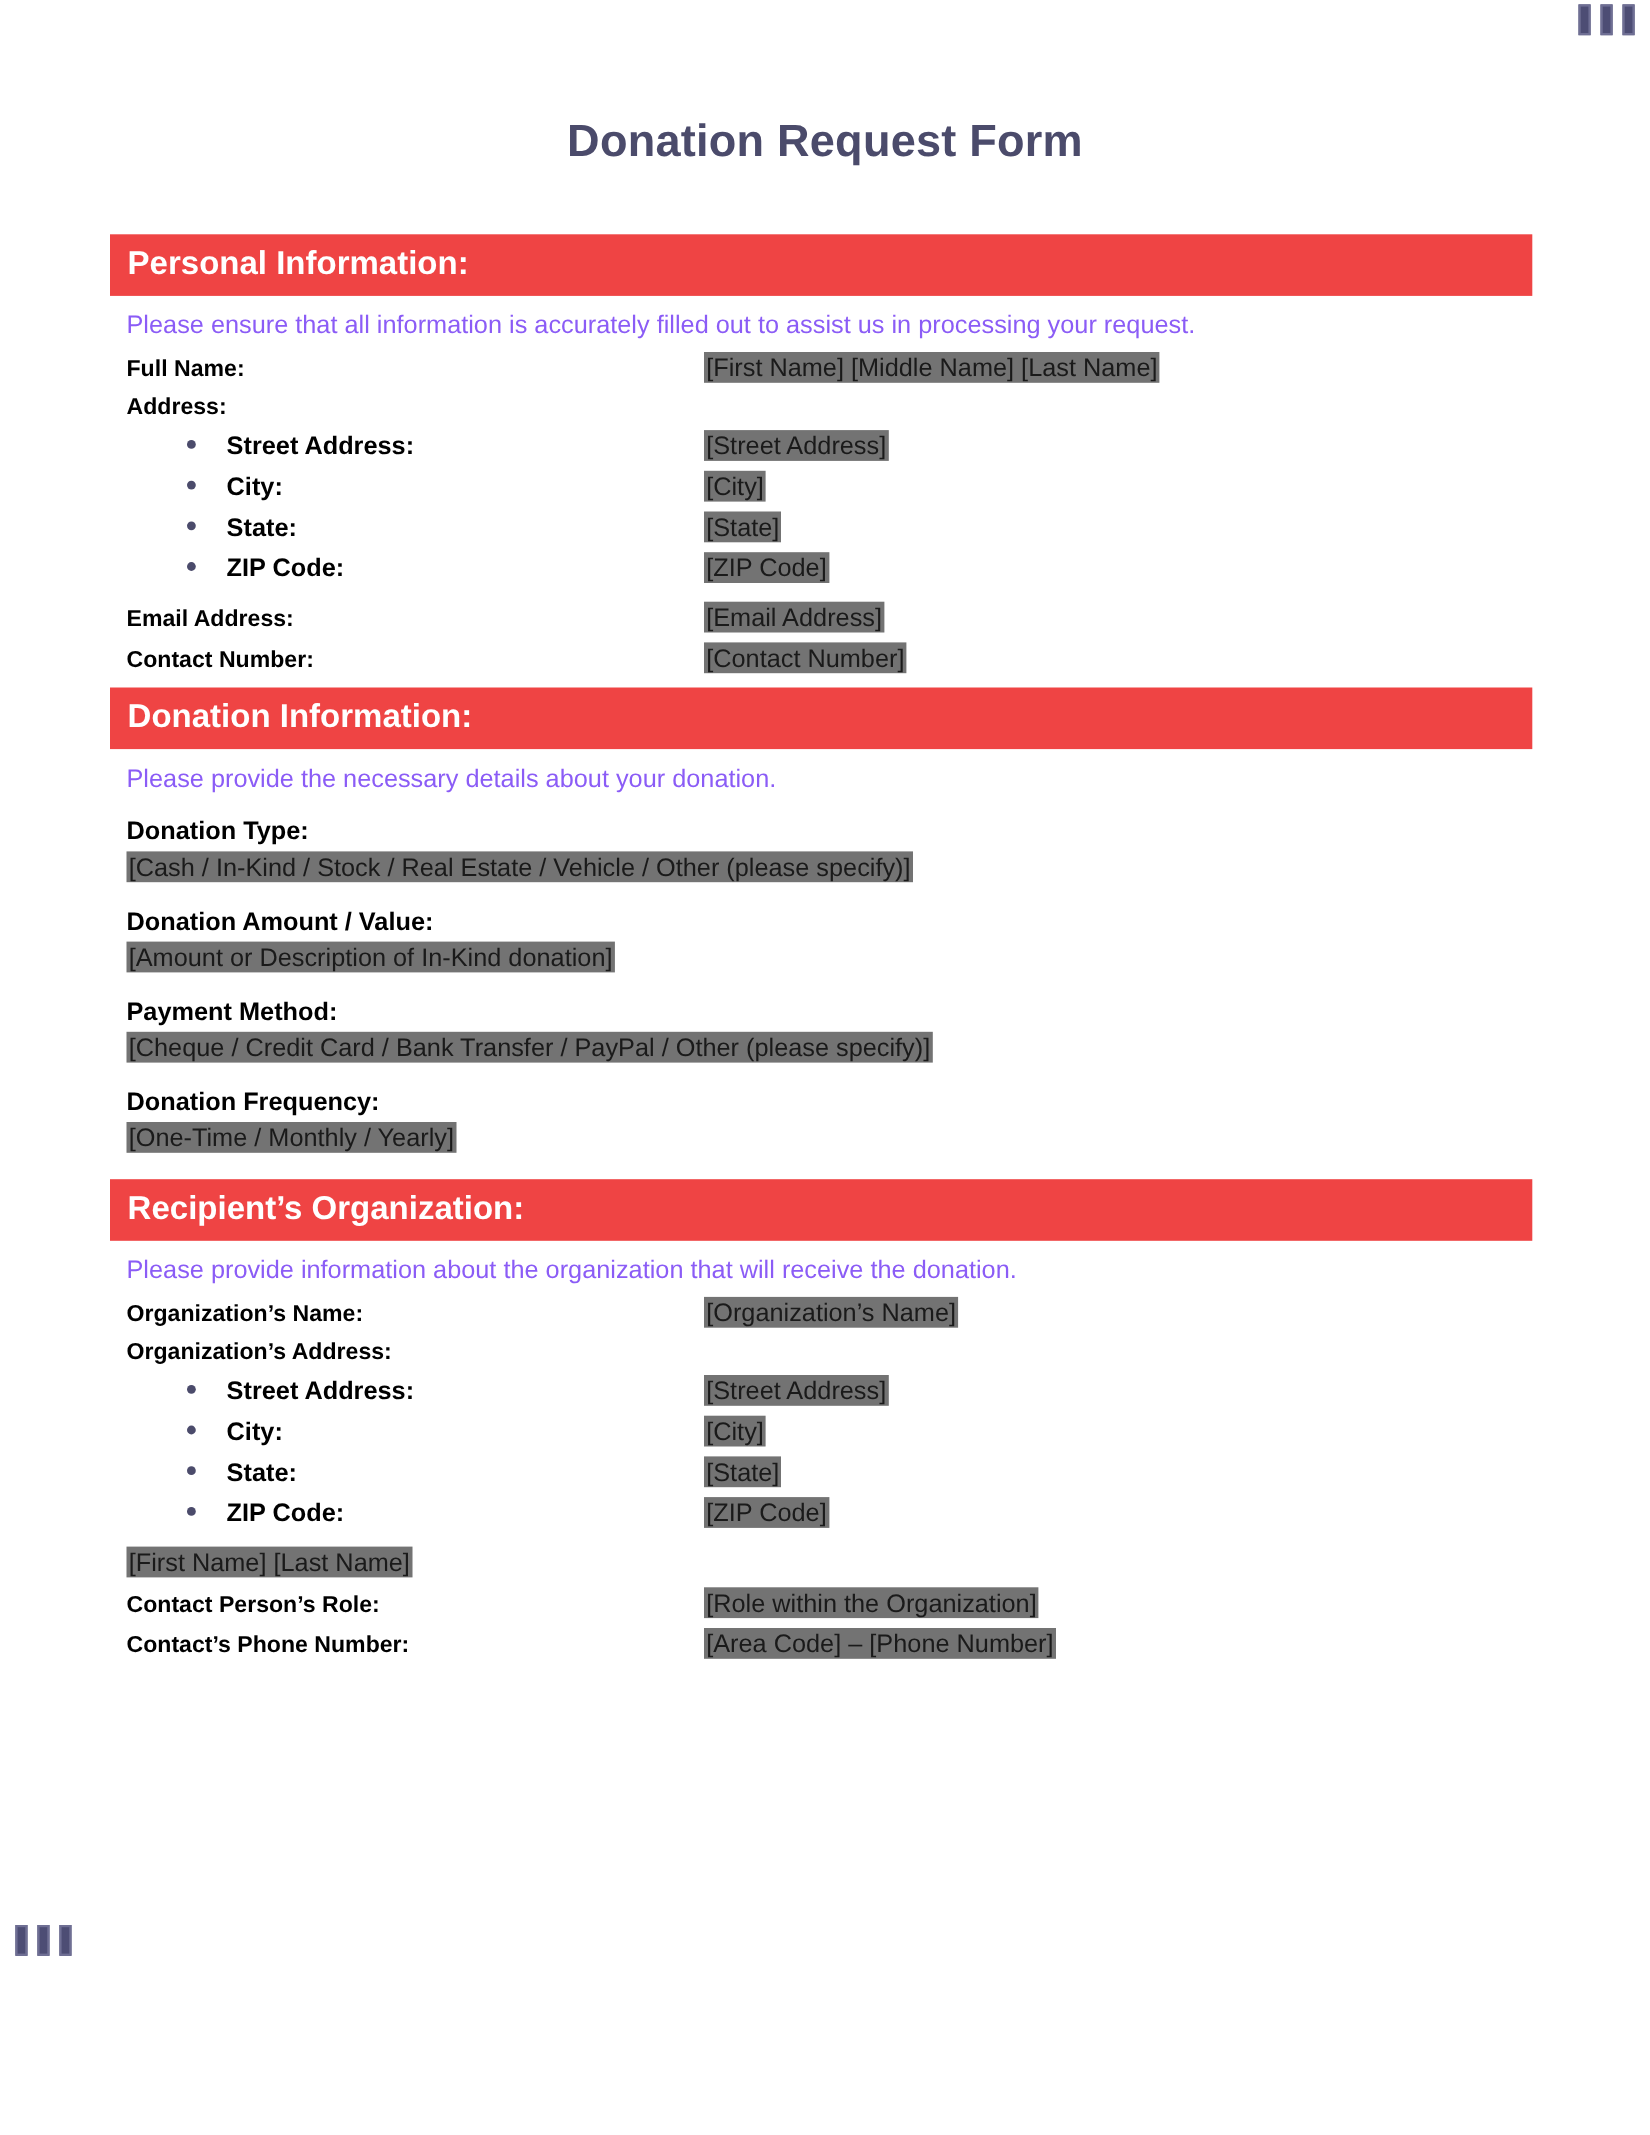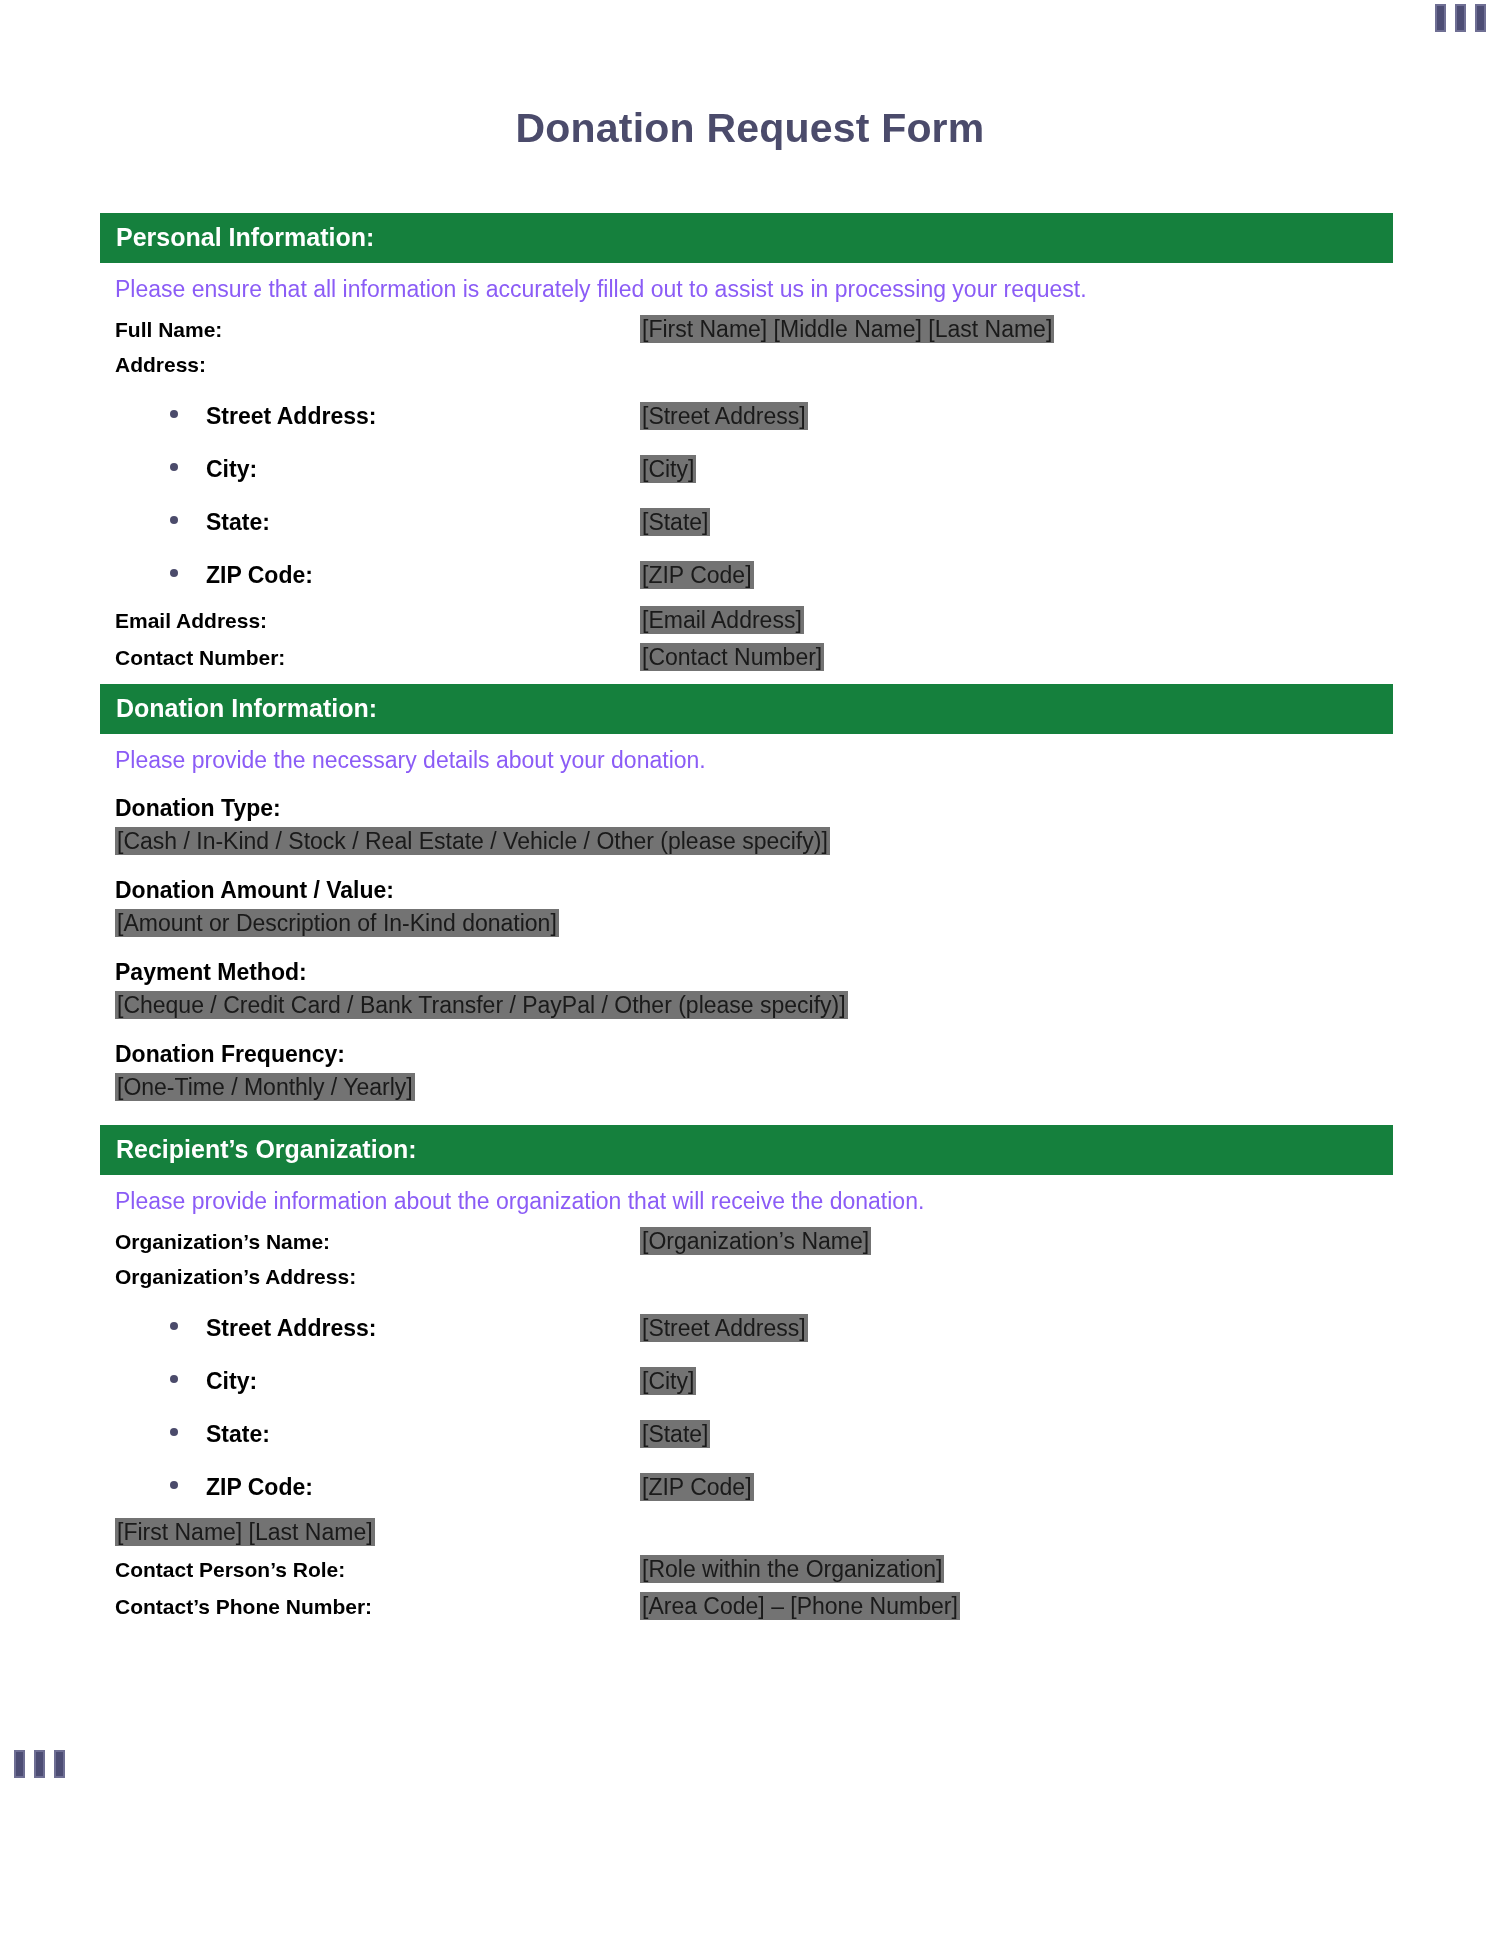--- a/index.html
+++ b/index.html
@@ -58,23 +58,23 @@
   
   .content {
     position: absolute;
     top: 213px;
     left: 100px;
     width: 1293px;
   }
 
   
   .section-band {
-    background: #15803d;
+    background: #ef4444;
     color: #ffffff;
-    font-size: 25px;
+    font-size: 30px;
     font-weight: bold;
     padding: 10px 16px 12px 16px;
     box-sizing: border-box;
     line-height: 1.12;
   }
 
   .section-body {
     padding: 0 0 0 0;
   }
 
@@ -127,21 +127,20 @@
     border-radius: 50%;
     background: #4b4b6b;
     vertical-align: 0.22em;
   }
   .bullet-row .label {
     width: 434px;
     flex: 0 0 434px;
     font-size: 23px;
     font-weight: bold;
     color: #000000;
-    margin-top: 16px;
   }
   .bullet-row .value {
     font-size: 23px;
     color: #1a1a1a;
   }
 
   
   .stack-field {
     padding: 0 0 0 15px;
   }

